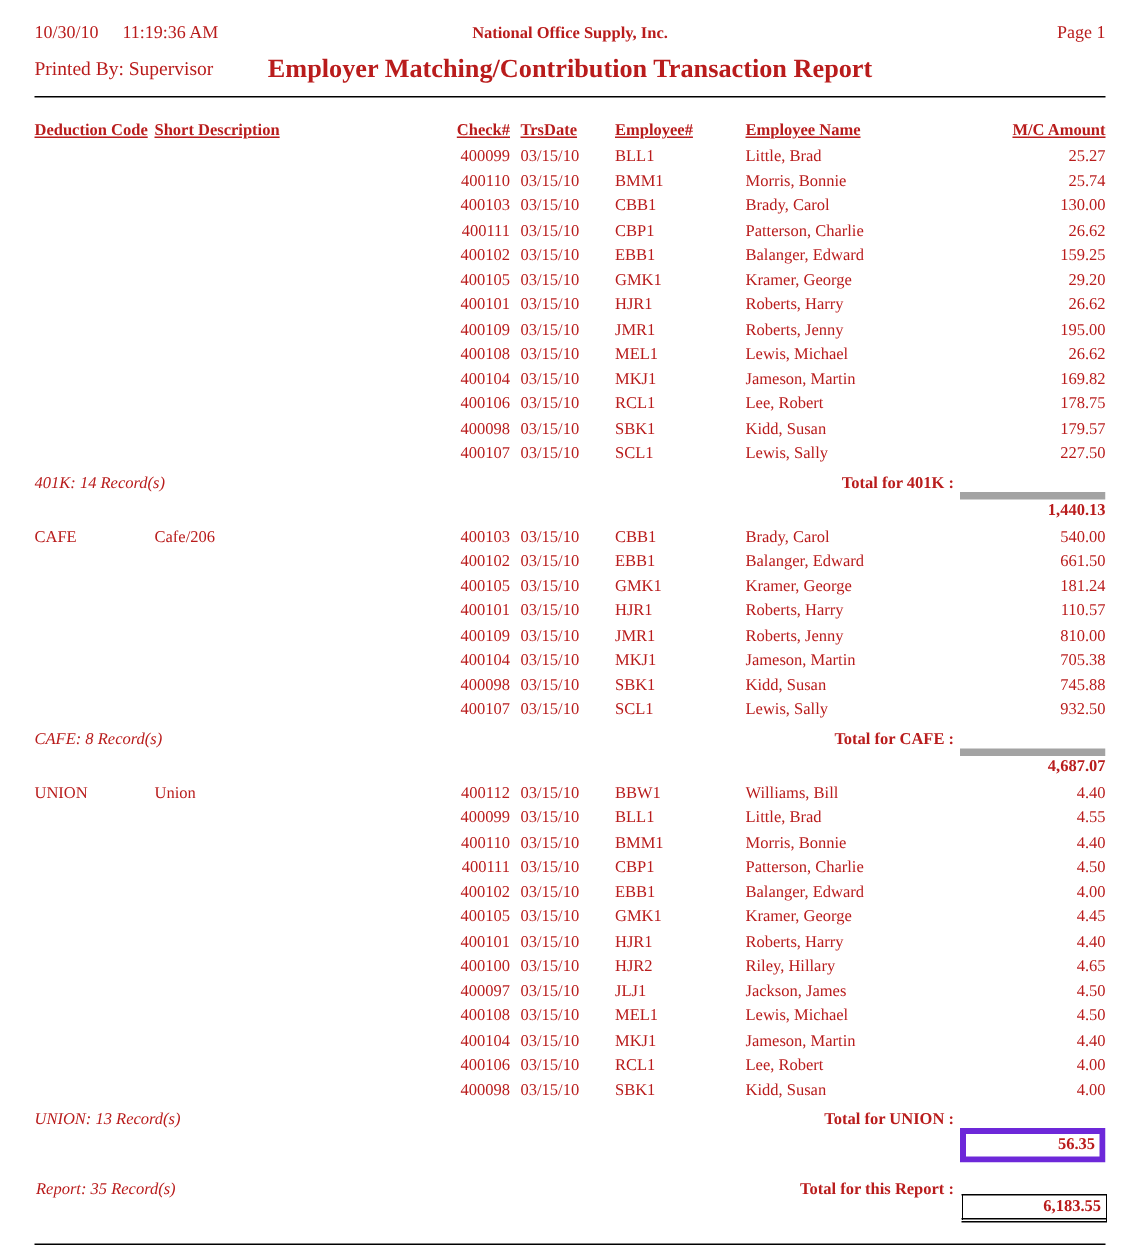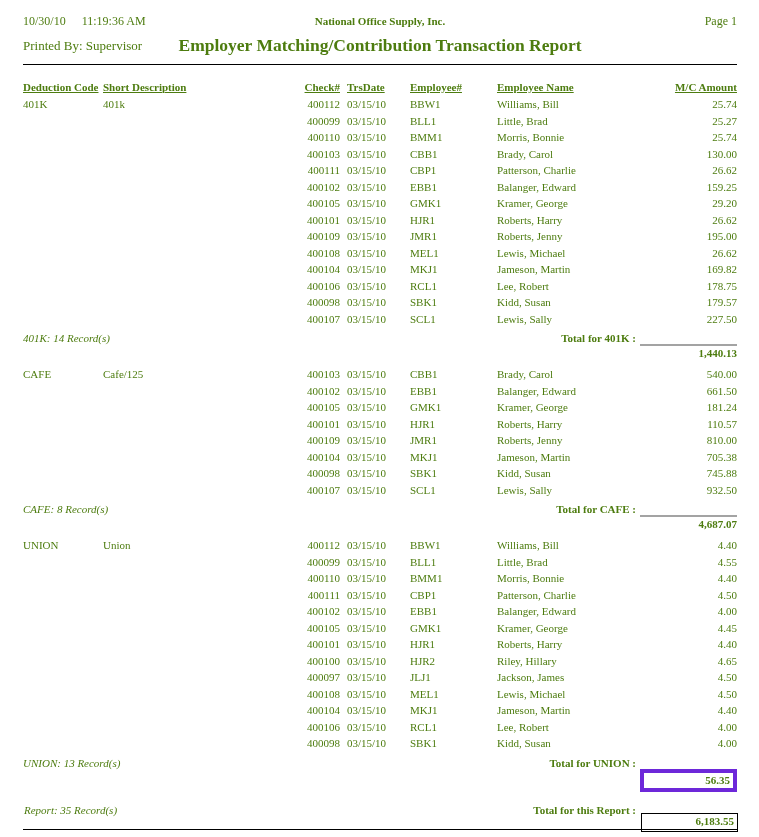--- a/index.html
+++ b/index.html
@@ -1,17 +1,17 @@
 <!DOCTYPE html>
 <html><head>
 <meta charset="utf-8">
 <style>
   html, body { margin: 0; padding: 0; background: #ffffff; }
   .page {
-    width: 759px; height: 837px; background: #fff; color: #4d7c0f;
+    width: 759px; height: 837px; background: #fff; color: #b91c1c;
     font-family: "Liberation Serif", serif;
     padding: 14px 22px 0 23px; box-sizing: border-box;
     position: relative; overflow: hidden;
   }
   
   .hdr-line1 { display: flex; align-items: baseline; font-size: 12px; }
   .hdr-left { width: 150px; white-space: nowrap; }
   .hdr-time { margin-left: 16px; }
   .company { flex: 1; text-align: center; font-weight: bold; font-size: 11px; white-space: nowrap; }
   .hdr-page { width: 150px; text-align: right; font-size: 12px; }
@@ -26,21 +26,21 @@
   thead th .u { text-decoration: underline; }
   tbody td { height: 16.5px; line-height: 16.5px; white-space: nowrap; overflow: hidden; vertical-align: bottom; padding: 0; }
   .c-check { text-align: right; padding-right: 7px !important; }
   th.c-check { text-align: right; }
   .c-amt { text-align: right; }
   
   .group-footer td { vertical-align: top; padding-top: 3px; height: 36px; }
   .rec-count { font-style: italic; }
   .total-label { font-weight: bold; text-align: right; padding-right: 4px !important; }
   .amount-box {
-    margin-top: 14px; border-top: 2px solid #a3a3a3; text-align: right;
+    margin-top: 14px; border-top: 5px solid #a3a3a3; text-align: right;
     font-weight: bold; line-height: 15px; width: 97px; box-sizing: border-box;
   }
   .amount-box.boxed { border: 4px solid #6d28d9; padding-right: 3px; }
   .amount-box.grand { border: 1px solid #000; border-bottom: 3px double #000; padding-right: 3px; }
   
   tfoot td { vertical-align: top; padding-top: 12px; }
   tfoot .amount-box { margin-top: 9px; }
   .bottom-rule { position: absolute; left: 23px; right: 22px; bottom: 7px; border-top: 1px solid #000; height: 0; }
 </style>
 </head>
@@ -80,29 +80,20 @@
         <th class="c-desc"><span class="u">Short Description</span></th>
         <th class="c-check"><span class="u">Check#</span></th>
         <th class="c-date"><span class="u">TrsDate</span></th>
         <th class="c-emp"><span class="u">Employee#</span></th>
         <th class="c-name"><span class="u">Employee Name</span></th>
         <th class="c-amt"><span class="u">M/C Amount</span></th>
       </tr>
     </thead>
     <tbody id="report-body">
         <tr>
-      <td class="c-code">401K</td>
-      <td class="c-desc">401k</td>
-      <td class="c-check">400112</td>
-      <td class="c-date">03/15/10</td>
-      <td class="c-emp">BBW1</td>
-      <td class="c-name">Williams, Bill</td>
-      <td class="c-amt">25.74</td>
-    </tr>
-        <tr>
       <td class="c-code"></td>
       <td class="c-desc"></td>
       <td class="c-check">400099</td>
       <td class="c-date">03/15/10</td>
       <td class="c-emp">BLL1</td>
       <td class="c-name">Little, Brad</td>
       <td class="c-amt">25.27</td>
     </tr>
         <tr>
       <td class="c-code"></td>
@@ -214,21 +205,21 @@
     </tr>
         <tr class="group-footer">
       <td colspan="2" class="rec-count">401K: 14 Record(s)</td>
       <td colspan="4" class="total-label">Total for 401K :</td>
       <td class="c-amt">
             <div class="amount-box">1,440.13</div>
           </td>
     </tr>
         <tr>
       <td class="c-code">CAFE</td>
-      <td class="c-desc">Cafe/125</td>
+      <td class="c-desc">Cafe/206</td>
       <td class="c-check">400103</td>
       <td class="c-date">03/15/10</td>
       <td class="c-emp">CBB1</td>
       <td class="c-name">Brady, Carol</td>
       <td class="c-amt">540.00</td>
     </tr>
         <tr>
       <td class="c-code"></td>
       <td class="c-desc"></td>
       <td class="c-check">400102</td>

